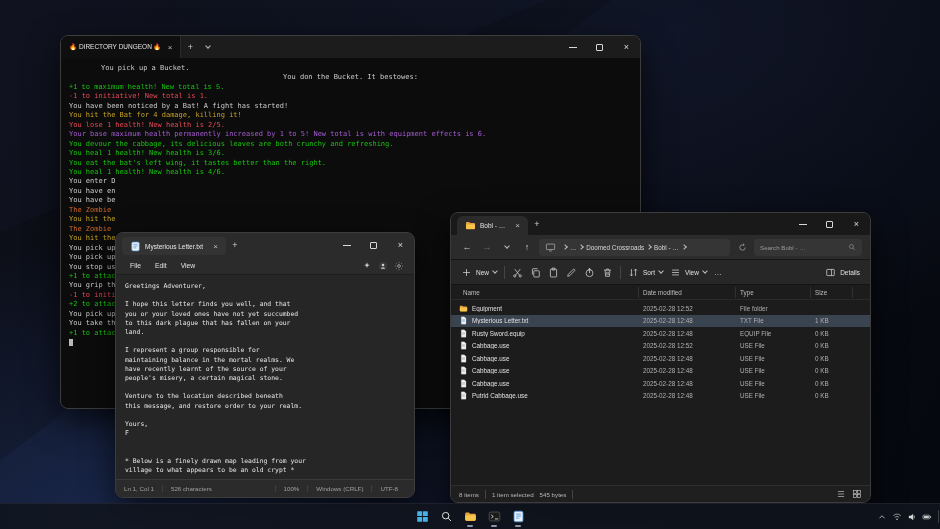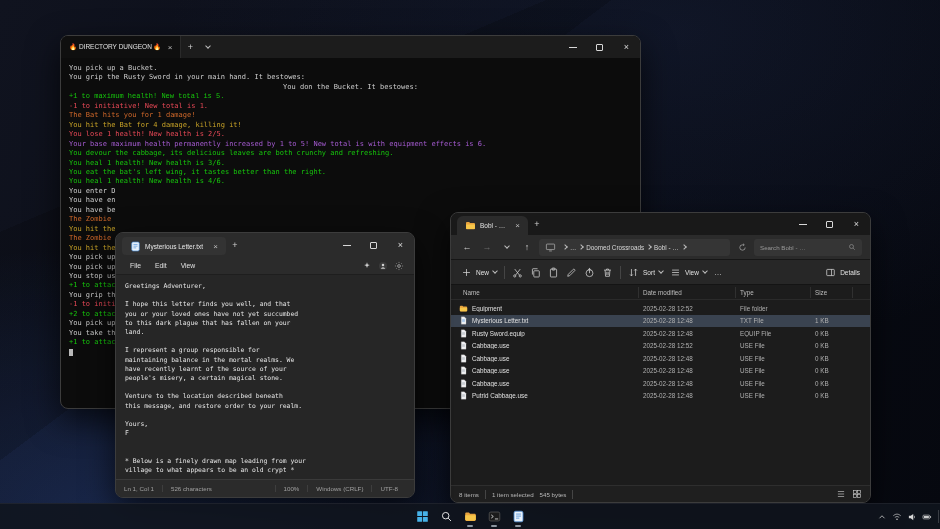--- a/index.html
+++ b/index.html
@@ -114,26 +114,25 @@
         <span class="ctl">
             <i class="mini"></i>
           </span>
         <span class="ctl">
             <i class="maxi"></i>
           </span>
         <span class="ctl">×</span>
       </div>
     </header>
     <div class="t-out">
-        <div style="color: rgb(204, 204, 204);">You pick up a Bucket.</div>
-        <div style="color: rgb(204, 204, 204);">You grip the Rusty Sword in your main hand. It bestowes:</div>
+        <div style="color: rgb(204, 204, 204); margin-left: 32px;">You pick up a Bucket.</div>
         <div style="color: rgb(204, 204, 204); text-align: center;">You don the Bucket. It bestowes:</div>
         <div style="color: rgb(22, 198, 12); font-family: Liberation Mono, monospace;">+1 to maximum health! New total is 5.</div>
         <div style="color: rgb(231, 72, 86);">-1 to initiative! New total is 1.</div>
-        <div style="color: rgb(208, 104, 42);">The Bat hits you for 1 damage!</div>
+        <div style="color: rgb(204, 204, 204);">You have been noticed by a Bat! A fight has started!</div>
         <div style="color: rgb(199, 162, 39);">You hit the Bat for 4 damage, killing it!</div>
         <div style="color: rgb(231, 72, 86);">You lose 1 health! New health is 2/5.</div>
         <div style="color: rgb(165, 91, 209);">Your base maximum health permanently increased by 1 to 5! New total is with equipment effects is 6.</div>
         <div style="color: rgb(22, 198, 12);">You devour the cabbage, its delicious leaves are both crunchy and refreshing.</div>
         <div style="color: rgb(22, 198, 12);">You heal 1 health! New health is 3/6.</div>
         <div style="color: rgb(22, 198, 12);">You eat the bat's left wing, it tastes better than the right.</div>
         <div style="color: rgb(22, 198, 12);">You heal 1 health! New health is 4/6.</div>
         <div style="color: rgb(204, 204, 204);">You enter D</div>
         <div style="color: rgb(204, 204, 204);">You have en</div>
         <div style="color: rgb(204, 204, 204);">You have be</div>

